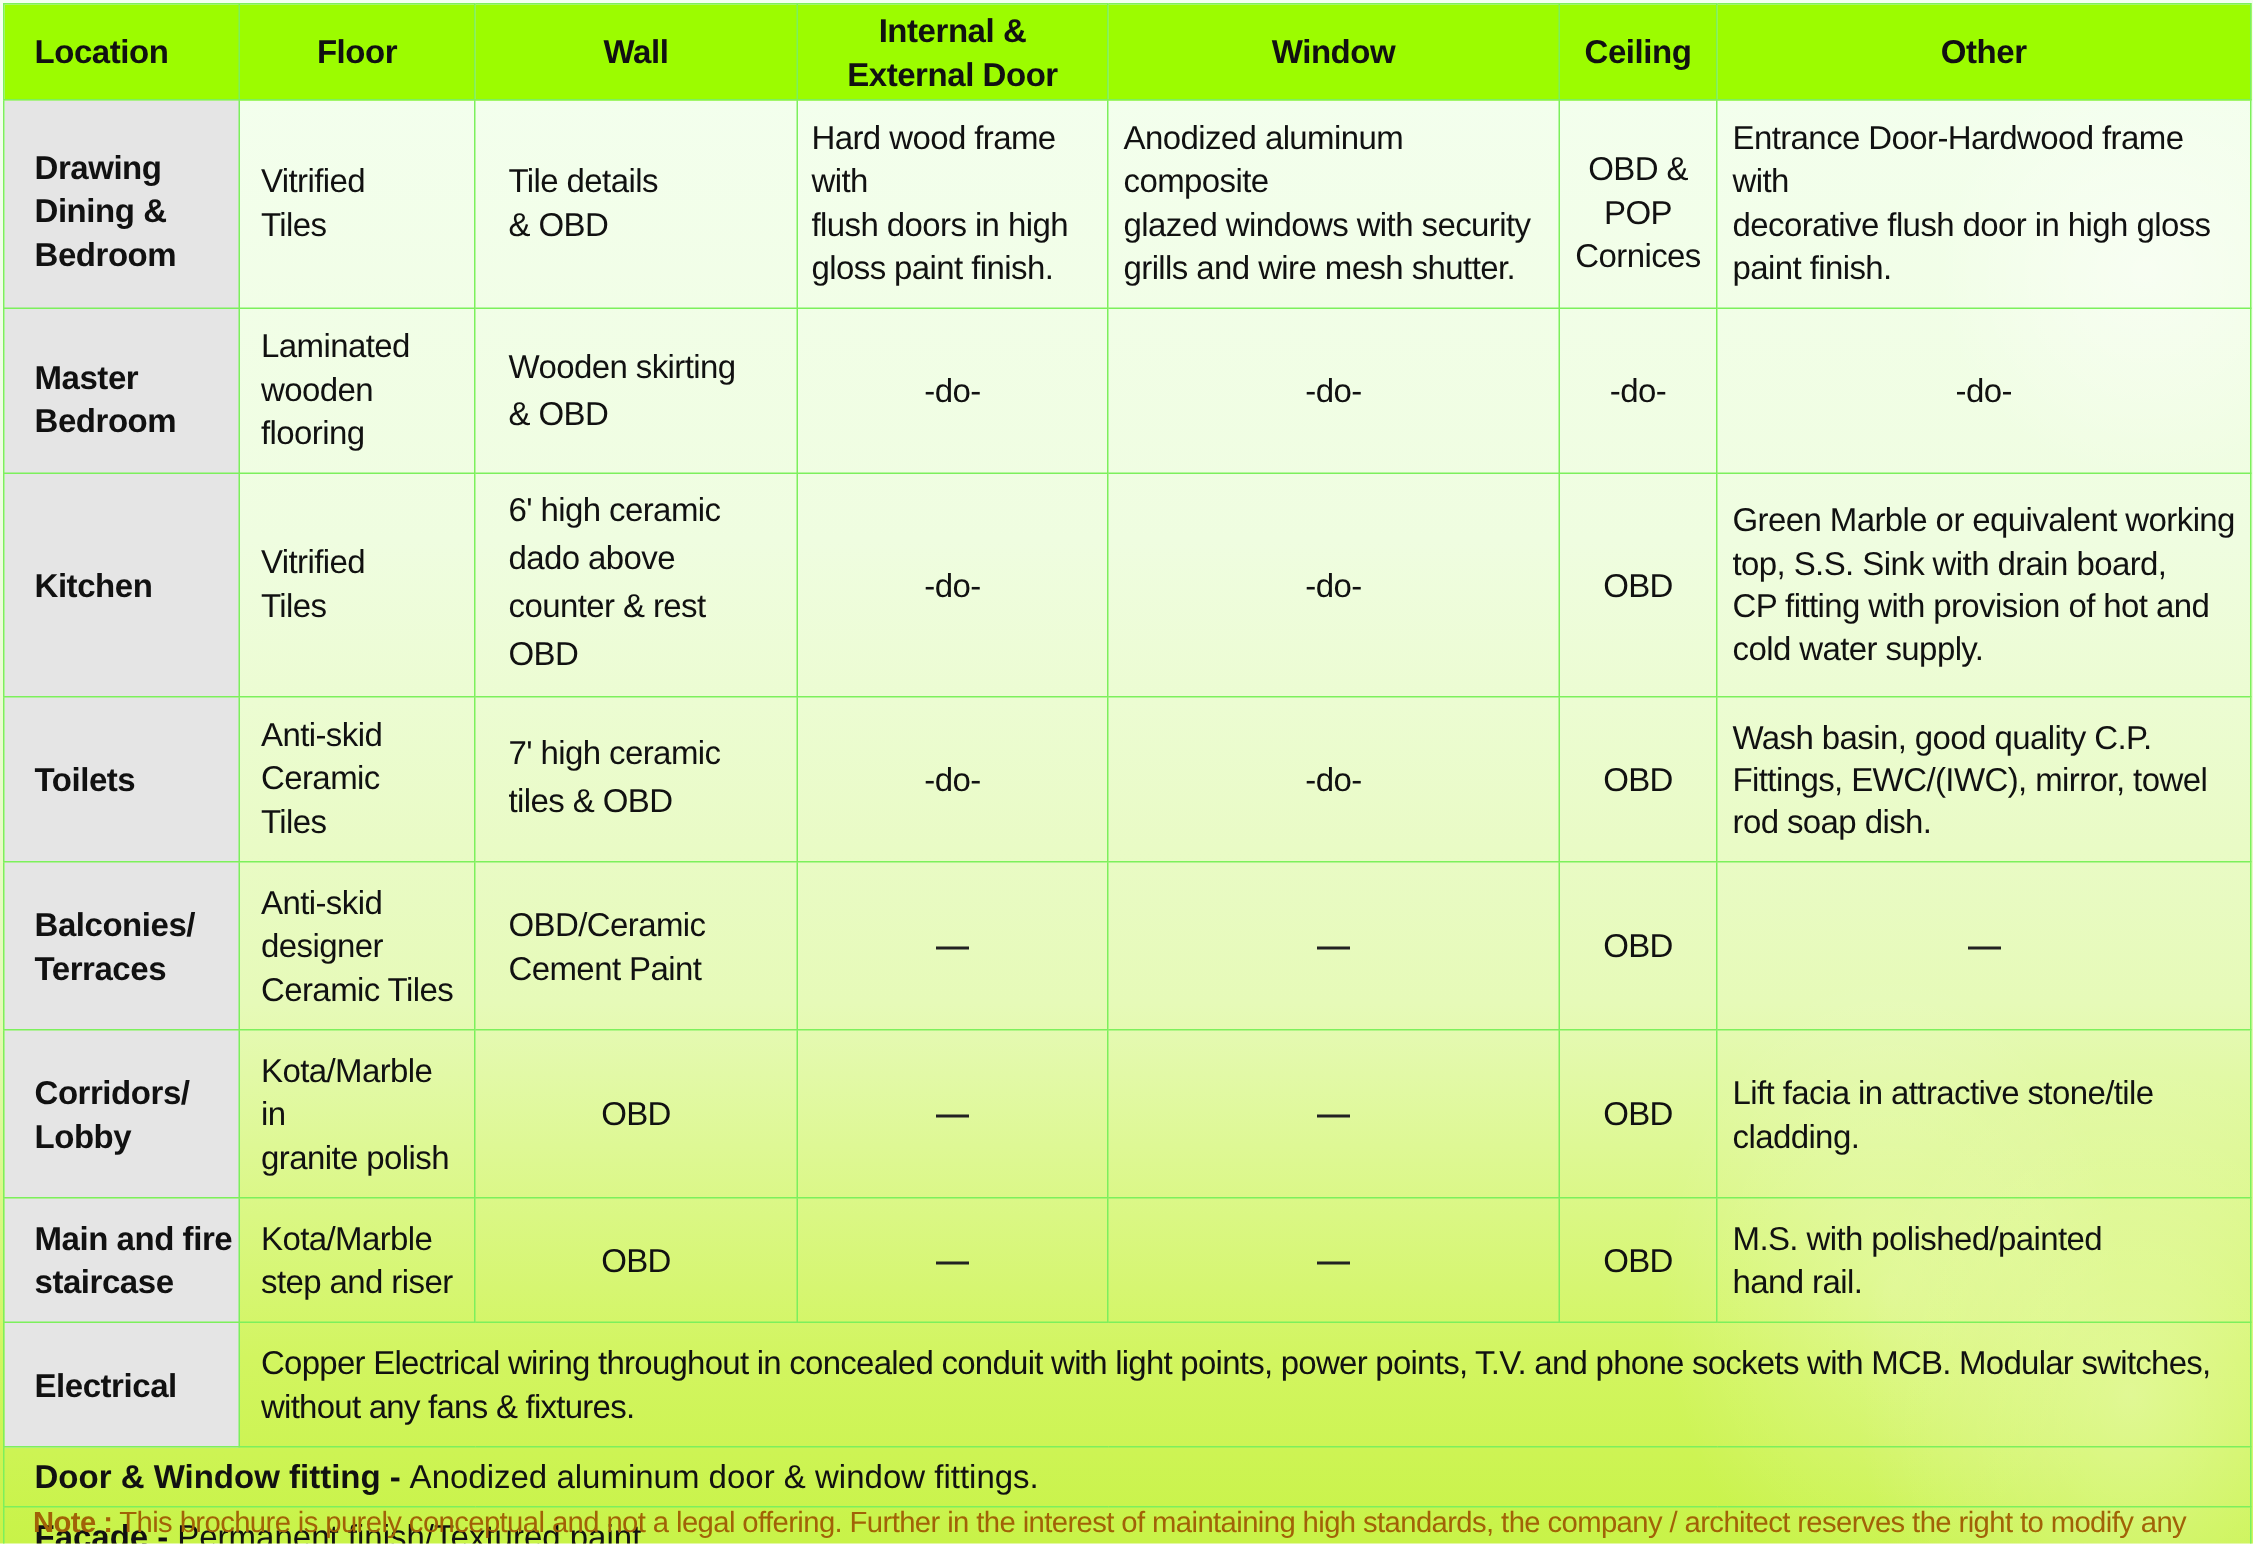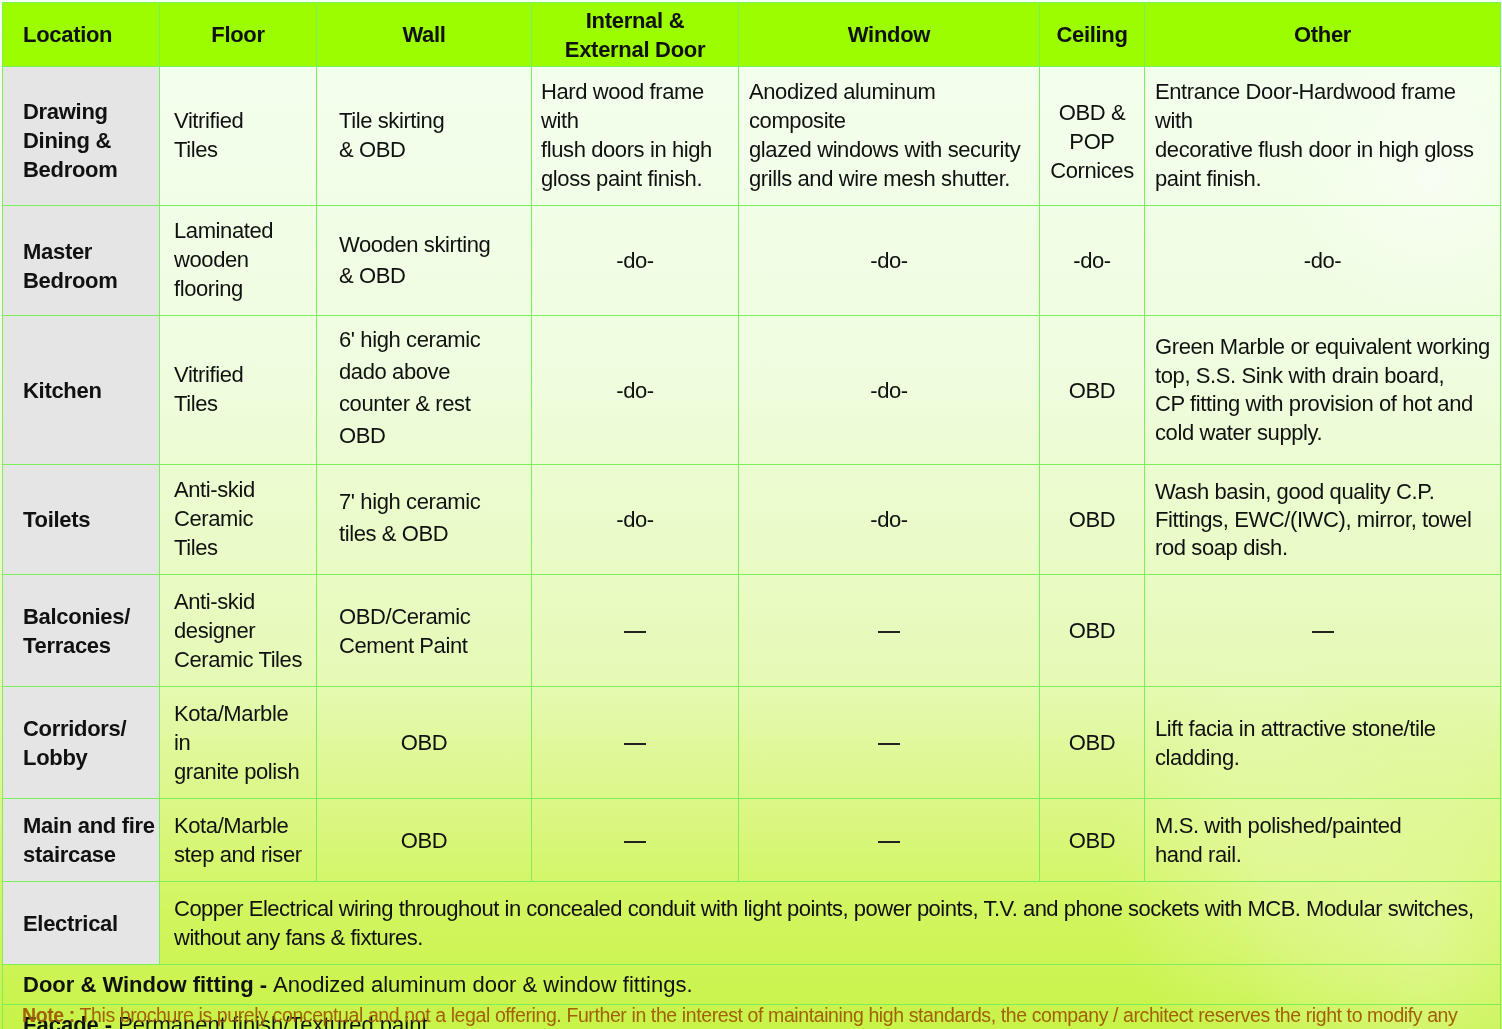--- a/index.html
+++ b/index.html
@@ -98,21 +98,21 @@
       <td class="loc top" style="padding-top:8px">
         <div>Drawing</div>
         <div>Dining &amp;</div>
         <div>Bedroom</div>
       </td>
       <td class="cell top pad-l">
         <div>Vitrified</div>
         <div>Tiles</div>
       </td>
       <td class="cell top pad-wall">
-        <div>Tile skirting</div>
+        <div>Tile details</div>
         <div>&amp; OBD</div>
       </td>
       <td class="cell top" style="padding-left:9px;padding-right:0">
         <div>Hard wood frame with</div>
         <div>flush doors in high</div>
         <div>gloss paint finish.</div>
       </td>
       <td class="cell top">
         <div>Anodized aluminum composite</div>
         <div>glazed windows with security</div>

